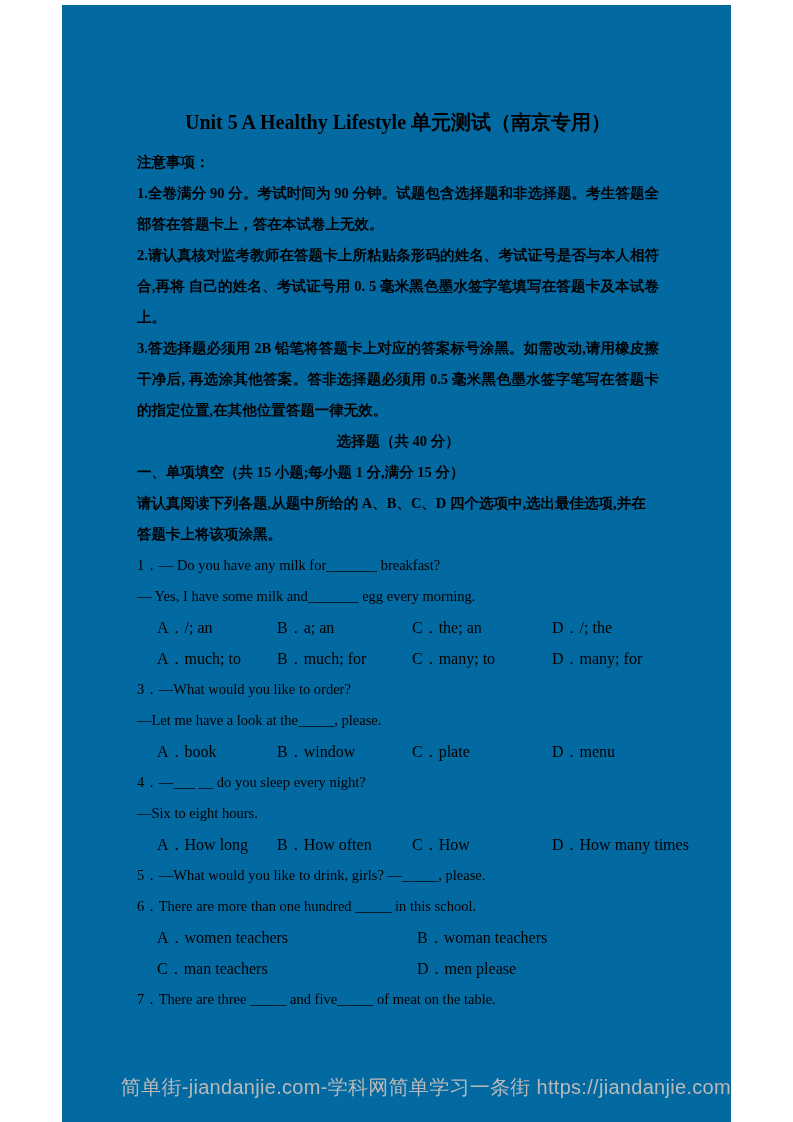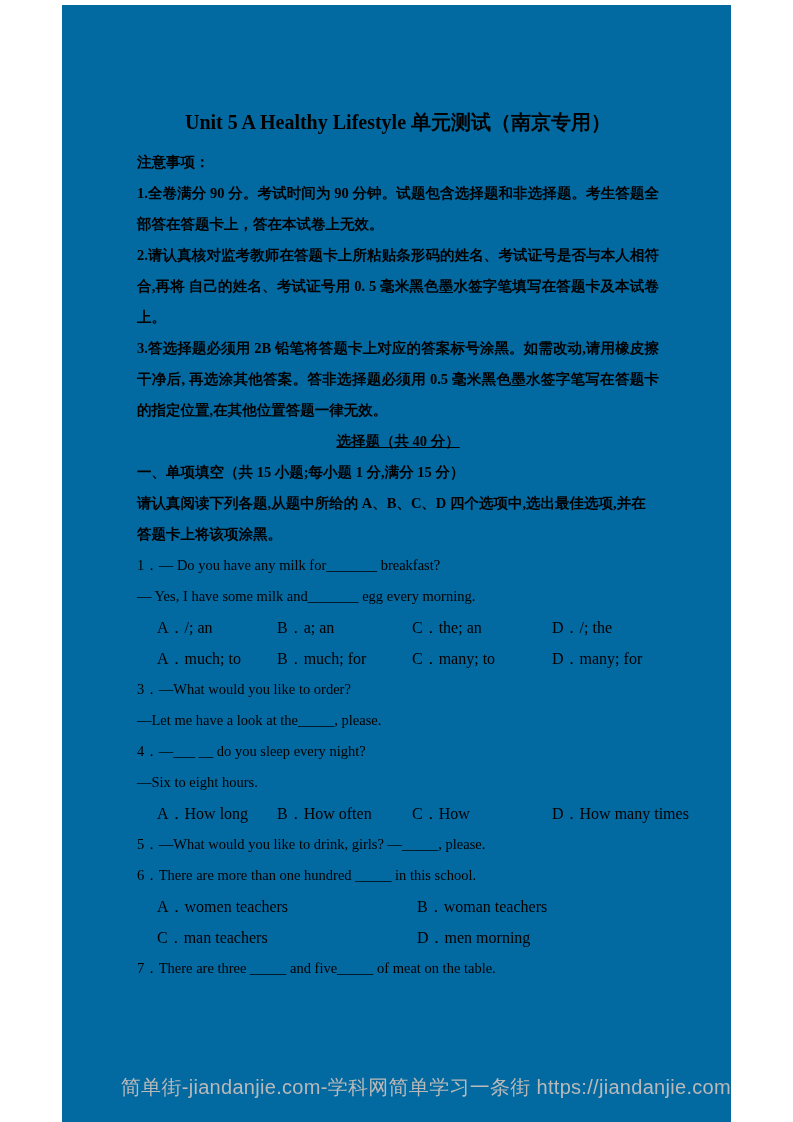--- a/index.html
+++ b/index.html
@@ -17,21 +17,21 @@
   }
   .title {
     margin: 0 0 8px 0;
     text-align: center;
     font-size: 20px;
     font-weight: bold;
     line-height: 34px;
   }
   p { margin: 0; font-size: 14.5px; line-height: 31px; }
   .b { font-weight: bold; }
-  .center { text-align: center; text-decoration: underline; }
+  .center { text-align: center; }
   .notice { text-align: justify; }
   .qline { text-align: left; }
   .options {
     display: grid;
     padding-left: 20px;
     font-size: 16px;
     line-height: 31px;
   }
   .row4 { grid-template-columns: 120px 135px 140px auto; }
   .grid2 { grid-template-columns: 260px auto; }
@@ -80,20 +80,26 @@
       <span class="opt">A．much; to</span>
       <span class="opt">B．much; for</span>
       <span class="opt">C．many; to</span>
       <span class="opt">D．many; for</span>
     </div>
   </div>
 
   <div class="question">
     <p class="qline">3．—What would you like to order?</p>
     <p class="qline">—Let me have a look at the_____, please.</p>
+    <div class="options row4">
+      <span class="opt">A．book</span>
+      <span class="opt">B．window</span>
+      <span class="opt">C．plate</span>
+      <span class="opt">D．menu</span>
+    </div>
   </div>
 
   <div class="question">
     <p class="qline">4．—___ __ do you sleep every night?</p>
     <p class="qline">—Six to eight hours.</p>
     <div class="options row4">
       <span class="opt">A．How long</span>
       <span class="opt">B．How often</span>
       <span class="opt">C．How</span>
       <span class="opt">D．How many times</span>
@@ -103,21 +109,21 @@
   <div class="question">
     <p class="qline">5．—What would you like to drink, girls? —_____, please.</p>
   </div>
 
   <div class="question">
     <p class="qline">6．There are more than one hundred _____ in this school.</p>
     <div class="options grid2">
       <span class="opt">A．women teachers</span>
       <span class="opt">B．woman teachers</span>
       <span class="opt">C．man teachers</span>
-      <span class="opt">D．men morning</span>
+      <span class="opt">D．men please</span>
     </div>
   </div>
 
   <div class="question">
     <p class="qline">7．There are three _____ and five_____ of meat on the table.</p>
   </div>
 
   <div class="footer">简单街-jiandanjie.com-学科网简单学习一条街 https://jiandanjie.com</div>
 
 </div>

